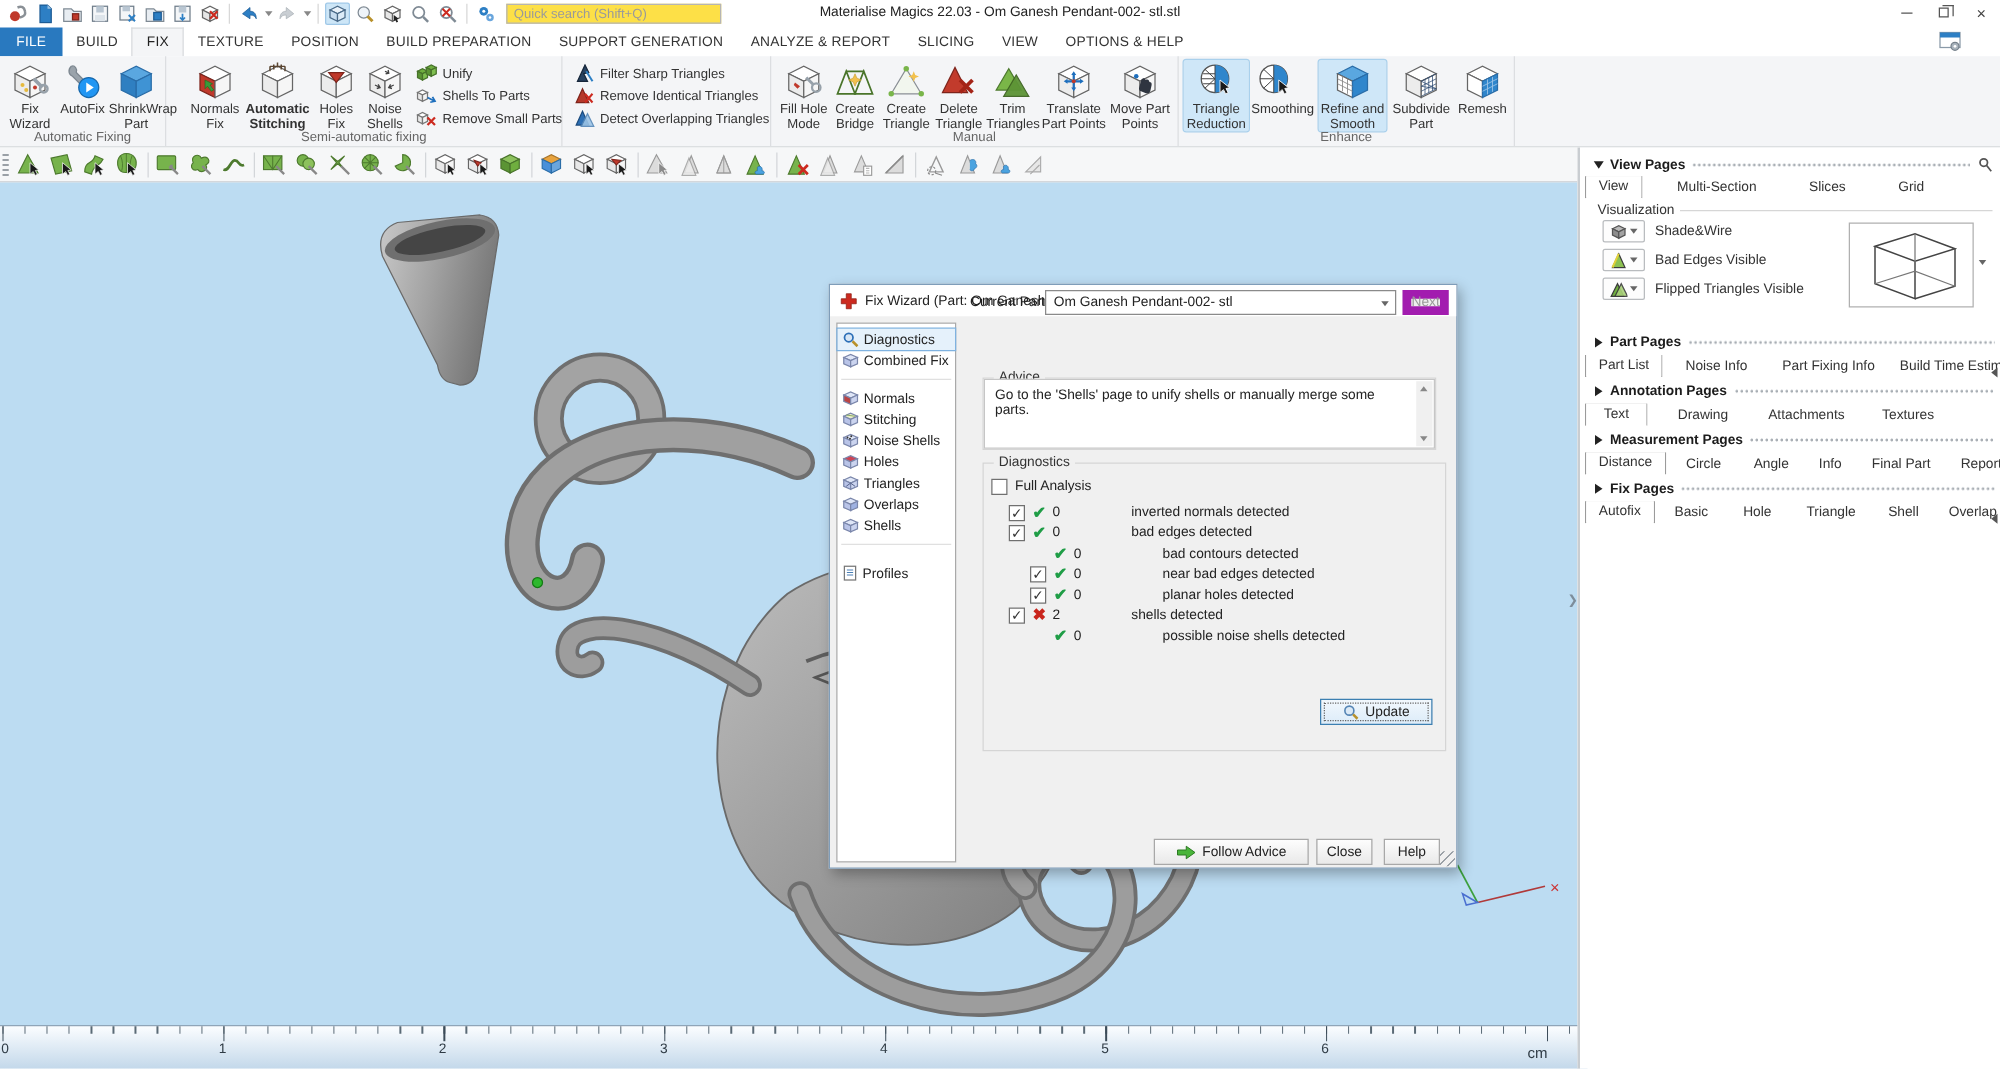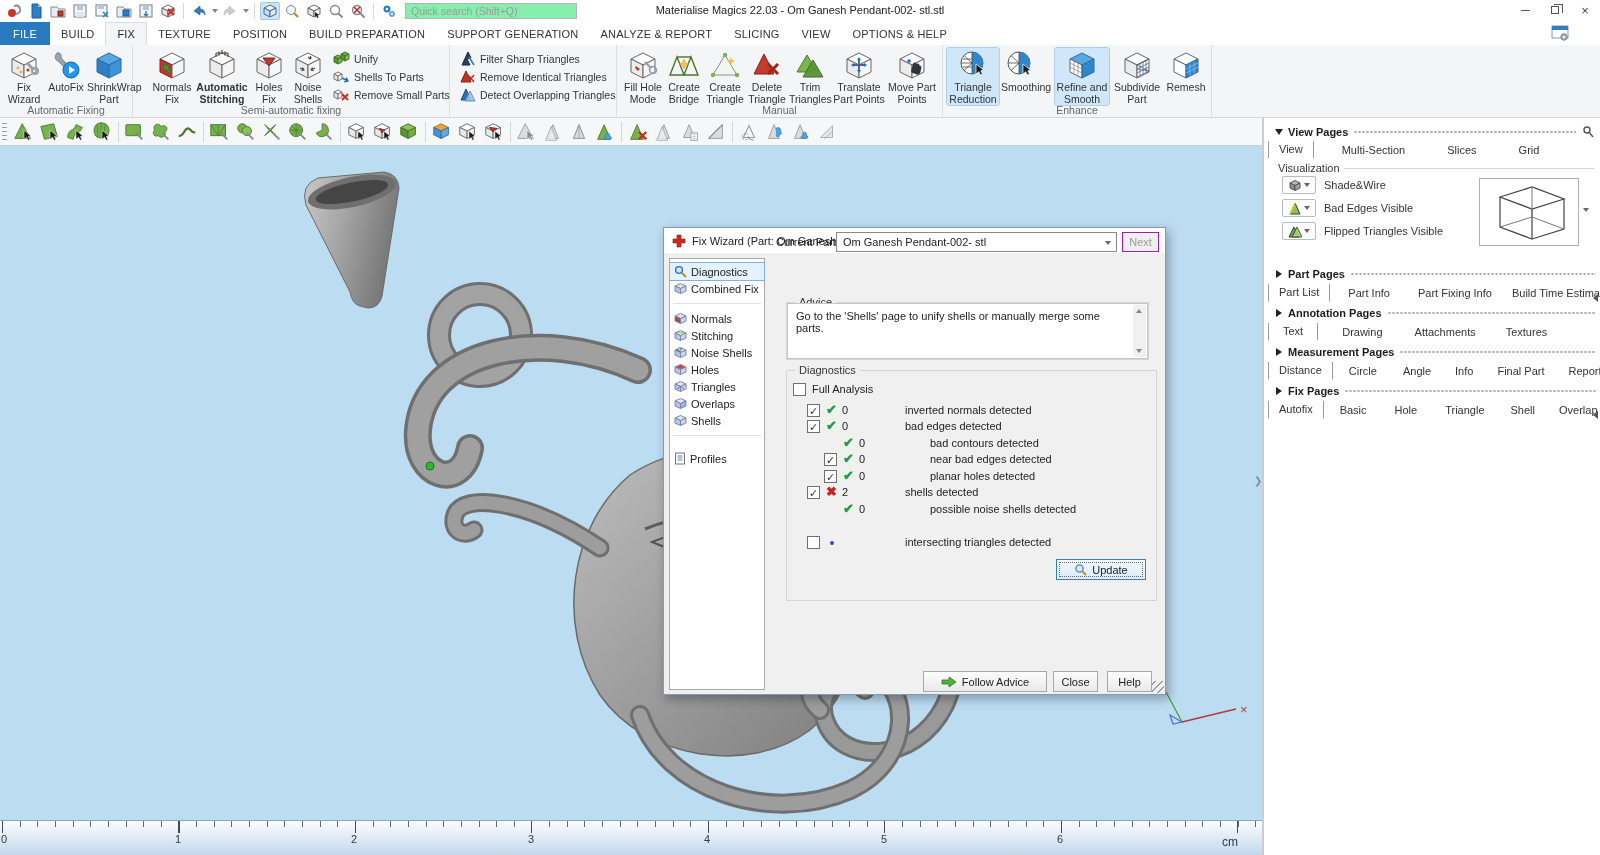--- a/index.html
+++ b/index.html
@@ -7,21 +7,21 @@
   .abs { position:absolute; }
   #app { position:relative; width:1600px; height:855px; background:#fff; font-size:11px; color:#333; }
 
   
   #titlebar { position:absolute; left:0; top:0; width:1600px; height:22px; background:#ffffff; display:flex; align-items:center; }
   .qat { display:flex; align-items:center; gap:2px; padding-left:4px; }
   .qat .qi { width:20px; height:18px; display:flex; align-items:center; justify-content:center; border-radius:2px; }
   .qat .qi.active { background:#cde6f7; border:1px solid #9fc8e8; }
   .qat .vsep { width:1px; height:16px; background:#d8d8d8; margin:0 3px; }
   .qat .caret { width:0;height:0;border-left:3px solid transparent;border-right:3px solid transparent;border-top:4px solid #888; margin-left:1px; }
-  #search { width:172px; height:16px; margin-left:6px; border:1px solid #b5b5b5; font-size:10.5px; padding:0 5px; color:#444; background:#86efac; }
+  #search { width:172px; height:16px; margin-left:6px; border:1px solid #b5b5b5; font-size:10.5px; padding:0 5px; color:#444; background:#fde047; }
   #search::placeholder { color:#9a9a9a; }
   #win-title { position:absolute; left:50%; transform:translateX(-50%); top:4px; font-size:11px; color:#222; white-space:nowrap; }
   .winctl { position:absolute; top:0; right:0; display:flex; }
   .winctl .wb { width:30px; height:20px; display:flex; align-items:center; justify-content:center; color:#444; font-size:13px; }
   .minbar { width:9px; height:1px; background:#555; }
   .restore { width:8px; height:8px; border:1px solid #555; position:relative; }
   .restore:before { content:""; position:absolute; left:2px; top:-3px; width:8px; height:8px; border:1px solid #555; border-bottom:none; border-left:none; }
 
   
   #menubar { position:absolute; left:0; top:22px; width:1600px; height:23px; background:#fff; display:flex; align-items:stretch; }
@@ -97,21 +97,21 @@
   .chkrow { position:absolute; left:0; height:16px; width:100%; }
   .st { position:absolute; font-weight:bold; font-size:13px; top:-2px; }
   .st.ok { color:#1f9d46; }
   .st.bad { color:#c9251c; }
   .bdot { position:absolute; width:4px; height:4px; border-radius:50%; background:#2f4fba; top:5px; }
   .cnt { position:absolute; color:#222; }
   .clabel { position:absolute; color:#222;margin-left:28px; }
   .winbtn { border:1px solid #a8a8a8; background:linear-gradient(#fdfdfd,#e9e9e9); font-size:11px; color:#222; display:flex; align-items:center; justify-content:center; gap:5px; }
   #update-btn { position:absolute; left:392px; top:331px; width:90px; height:21px; border:1px solid #3c7fb1; background:linear-gradient(#f2f8fd,#dcecf9); }
   #update-btn .focus { position:absolute; inset:2px; border:1px dotted #666; }
-  #next-btn { position:absolute; left:458px; top:4px; width:37px; height:20px; border:1px solid #a21caf; background:#efefef; color:#9a9a9a; display:flex; align-items:center; justify-content:center; }
+  #next-btn { position:absolute; left:458px; top:4px; width:37px; height:20px; border:7px solid #a21caf; background:#efefef; color:#9a9a9a; display:flex; align-items:center; justify-content:center; }
   .combo { position:absolute; left:172px; top:4px; width:281px; height:20px; background:#fff; border:1px solid #8a8a8a; display:flex; align-items:center; padding-left:6px; color:#222; }
   .combo .cchev { position:absolute; right:5px; top:8px; }
   #resize-grip { position:absolute; right:1px; bottom:1px; width:12px; height:12px;
      background:repeating-linear-gradient(135deg, transparent 0 2px, #9aa0a6 2px 3px, transparent 3px 5px); }
 
   svg { display:block; }
   text { font-family:"Liberation Sans", sans-serif; }
 </style>
 </head>
 <body>
@@ -914,21 +914,21 @@
     </div>
     <span class="chev" id="cube-preview-chev"></span>
 
     <div class="phead" style="top:148px;">
       <span class="tri-r"></span>
       <span class="ptitle">Part Pages</span>
       <span class="zig"></span>
     </div>
     <div class="ptabs" style="top:166px;">
       <span class="ptab on">Part List</span>
-      <span class="ptab" style="margin-left:8px">Part Info</span>
+      <span class="ptab" style="margin-left:8px">Noise Info</span>
       <span class="ptab" style="margin-left:8px">Part Fixing Info</span>
       <span class="ptab">Build Time Estimation</span>
     </div>
     <span class="scrollLeft" style="top:176px;"></span>
 
     <div class="phead" style="top:187px;">
       <span class="tri-r"></span>
       <span class="ptitle">Annotation Pages</span>
       <span class="zig"></span>
     </div>
@@ -1136,25 +1136,20 @@
           <span class="cb" style="left:2px;">✓</span>
           <span class="st bad" style="left:21px;">✖</span>
           <span class="cnt" style="left:37px;">2</span>
           <span class="clabel" style="left:72px;">shells detected</span>
         </div>
         <div class="chkrow" style="top:99px;">
           <span class="st ok" style="left:38px;">✔</span>
           <span class="cnt" style="left:54px;">0</span>
           <span class="clabel" style="left:97px;">possible noise shells detected</span>
         </div>
-        <div class="chkrow" style="top:132px;">
-          <span class="cb" style="left:2px;"></span>
-          <span class="bdot" style="left:25px;"></span>
-          <span class="clabel" style="left:72px;">intersecting triangles detected</span>
-        </div>
       </div>
     </div>
 
     <div id="update-btn" class="winbtn">
       <div class="focus"></div>
       <svg width="13" height="13">
           <circle cx="5.5" cy="5.5" r="3.6" fill="#dbe9f6" stroke="#5585b5" stroke-width="1.3"></circle>
           <path d="M8.5 8.5 l3.5 3.5" stroke="#b8912b" stroke-width="2"></path>
         </svg>
       <span>Update</span>

